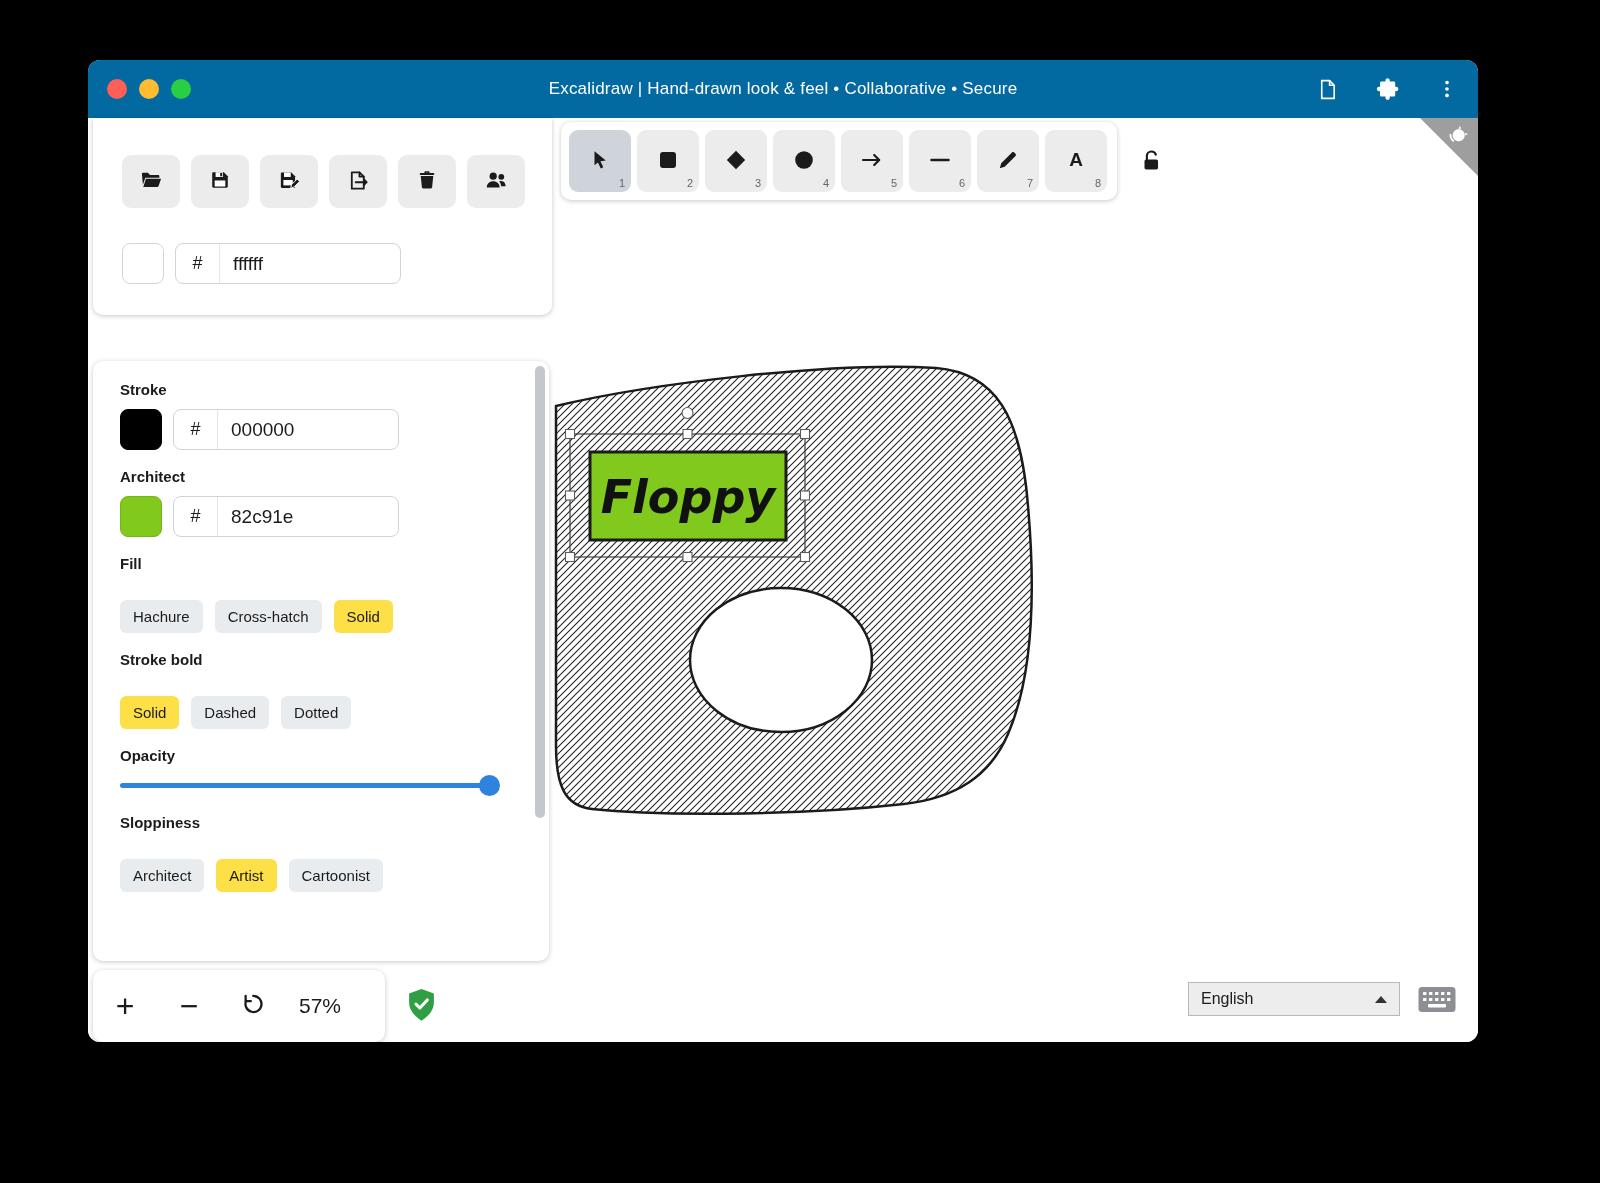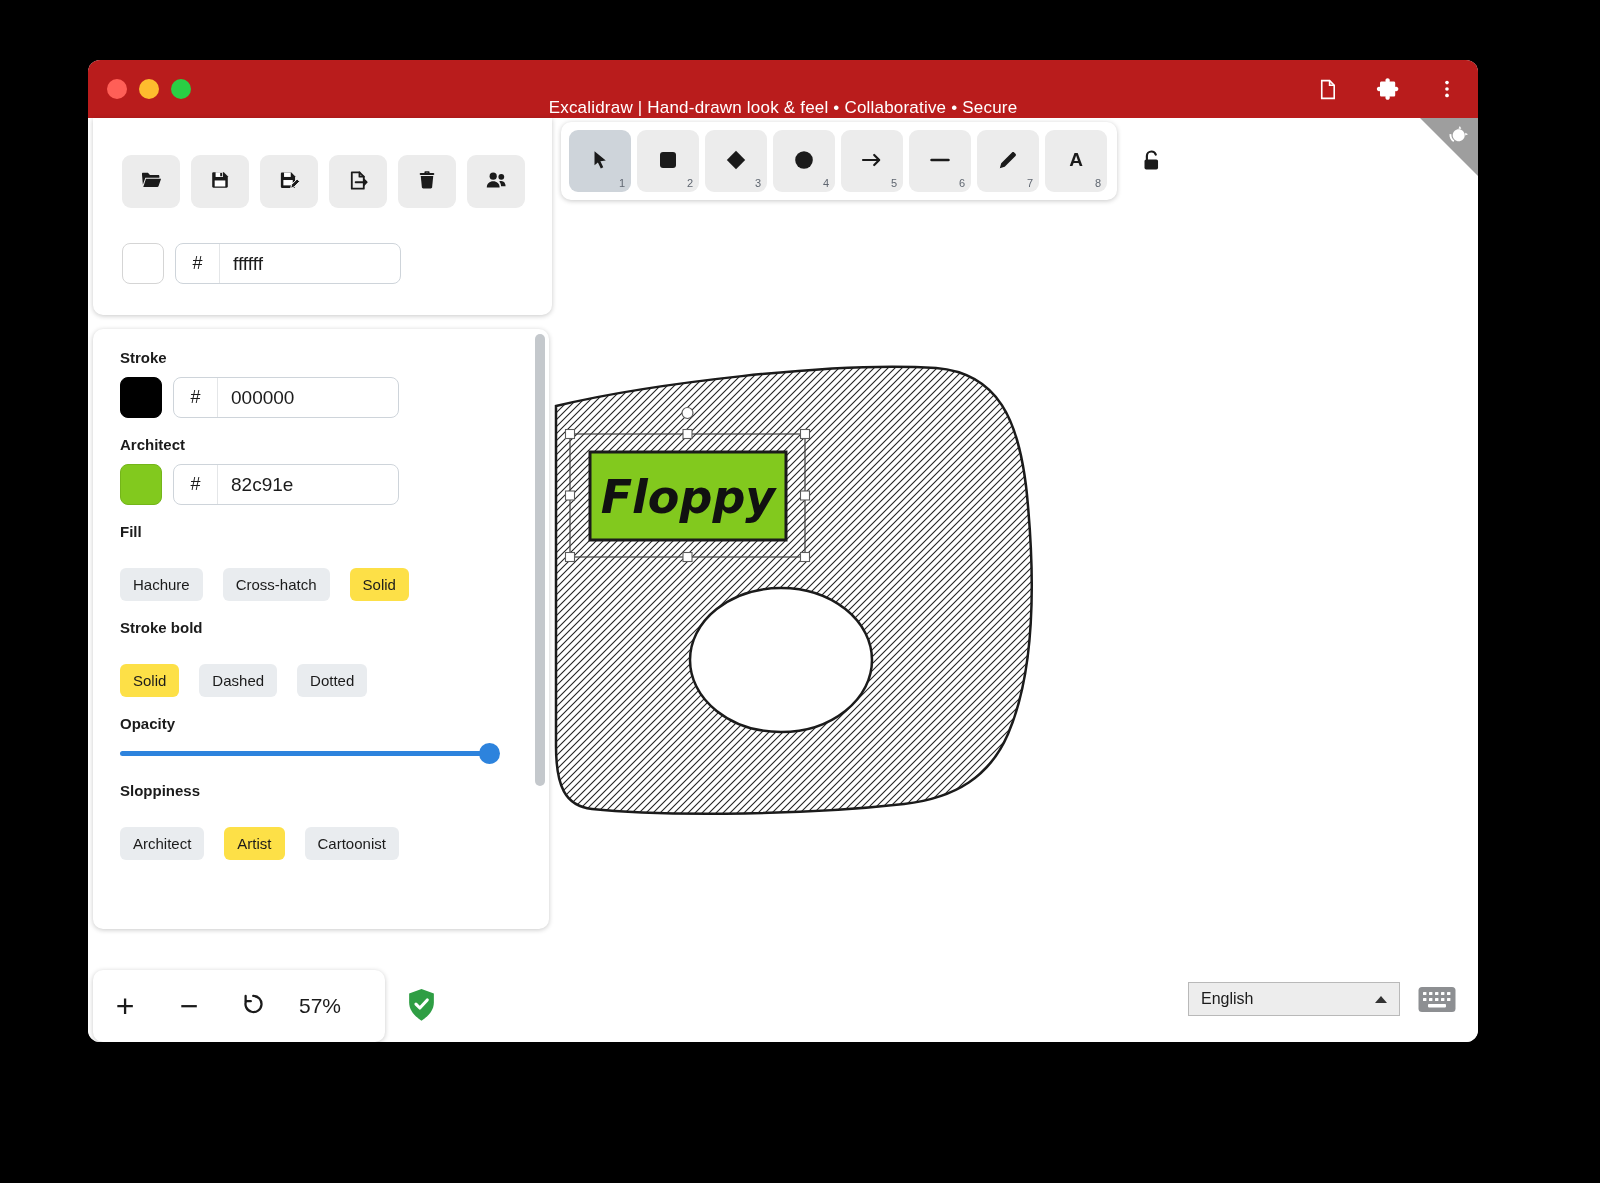--- a/index.html
+++ b/index.html
@@ -8,22 +8,22 @@
     background:#000;
     font-family:"Liberation Sans","DejaVu Sans",sans-serif;
     position:relative; overflow:hidden;
   }
   .window {
     position:absolute; left:88px; top:60px; width:1390px; height:982px;
     background:#fff; border-radius:12px; overflow:hidden;
   }
   
   .titlebar {
-    height:58px; background:#b91c1c; position:relative;
-    display:flex; align-items:flex-end; justify-content:center;
+    height:58px; background:#0369a1; position:relative;
+    display:flex; align-items:center; justify-content:center;
   }
   .traffic { position:absolute; left:19px; top:19px; display:flex; gap:12px; }
   .light { width:20px; height:20px; border-radius:50%; }
   .light.red { background:#ff5f57; } .light.yellow { background:#febc2e; } .light.green { background:#2ace44; }
   .tb-title { color:#fff; font-size:17px; font-weight:500; letter-spacing:.2px; }
   .tb-icons { position:absolute; right:20px; top:0; height:58px; display:flex; align-items:center; gap:36px; }
   .tb-icons svg { display:block; }
 
   
   .content { position:relative; height:924px; background:#fff; }
@@ -59,28 +59,28 @@
   .tool {
     position:relative; width:62px; height:62px; background:#ececec; border:none; border-radius:9px;
     display:flex; align-items:center; justify-content:center; cursor:pointer; flex:none;
   }
   .tool.selected { background:#ced4da; }
   .tool .num { position:absolute; right:6px; bottom:3px; font-size:11px; color:#5f6670; }
 
   .lock-btn { position:absolute; left:1049px; top:30px; width:28px; height:28px; background:transparent; border:none; cursor:pointer; }
 
   
-  #props-island { left:5px; top:211px; width:456px; height:600px; padding:20px 0 0 27px; overflow:hidden; }
+  #props-island { left:5px; top:243px; width:456px; height:600px; padding:20px 0 0 27px; overflow:hidden; }
   .scrollbar { position:absolute; top:5px; right:4px; width:10px; height:588px; }
   .scroll-thumb { width:10px; height:452px; background:#c4c8cc; border-radius:5px; }
   .prop-label { font-size:15px; font-weight:700; color:#1b1b1b; margin-bottom:11px; }
   .prop-section { margin-top:18px; }
   .prop-section:first-child { margin-top:0; }
   .color-row { display:flex; gap:11px; align-items:center; }
-  .opt-row { display:flex; gap:20px;margin-top:28px; }
+  .opt-row { display:flex; gap:12px;margin-top:28px; }
   .opt {
     height:33px; padding:0 13px; display:flex; align-items:center; background:#e9ecef;
     border:none; border-radius:6px; font-size:15px; color:#1b1b1b; cursor:pointer;
     font-family:"Liberation Sans","DejaVu Sans",sans-serif;
   }
   .opt.selected { background:#fde047; }
   .slider { position:relative; width:378px; height:21px; margin-top:4px; cursor:pointer; }
   .slider-track { position:absolute; top:8px; left:0; width:100%; height:5px; border-radius:3px; background:#2d83dd; }
   .slider-thumb { position:absolute; right:-2px; top:0; width:21px; height:21px; border-radius:50%; background:#2d83dd; }
 

